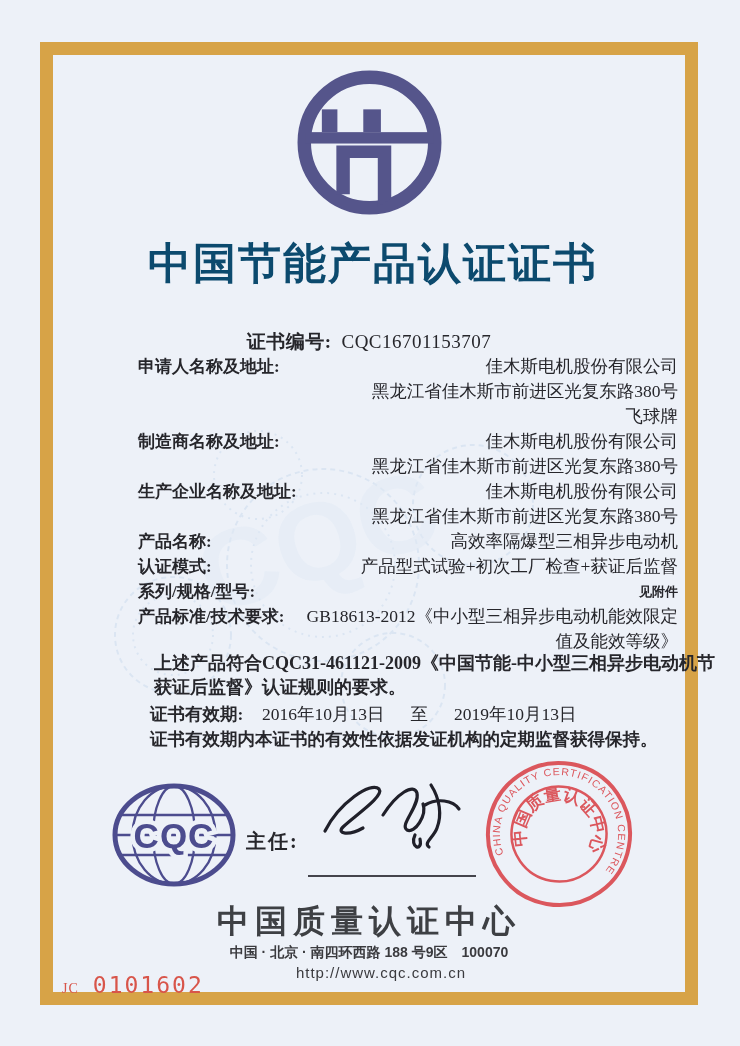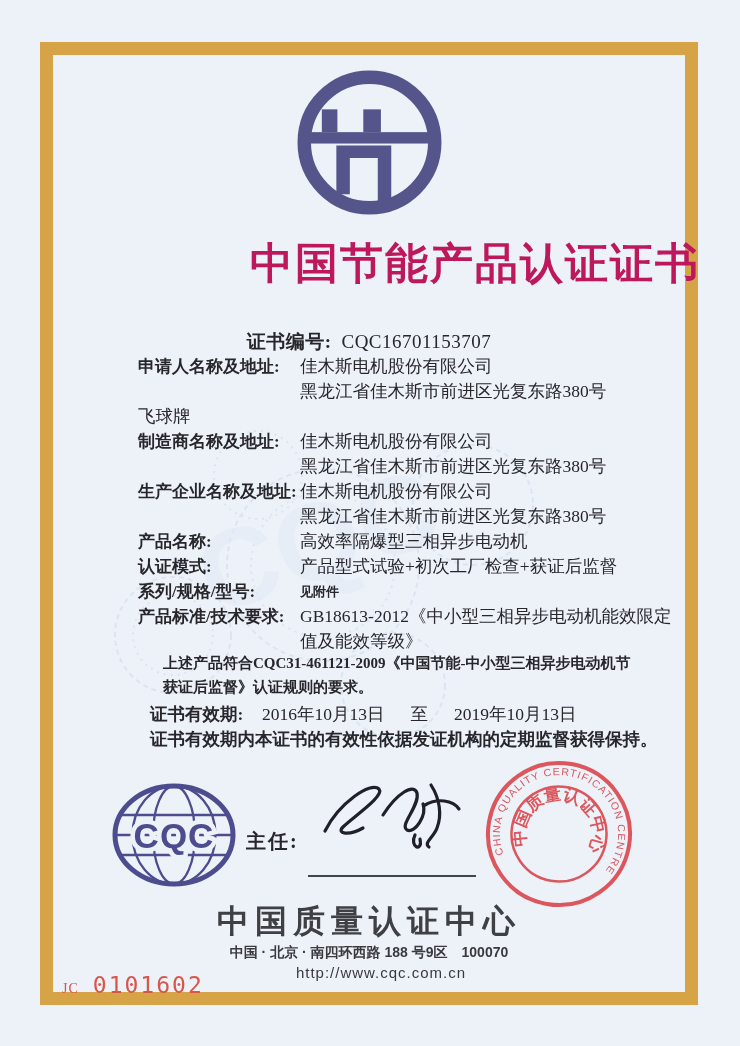--- a/index.html
+++ b/index.html
@@ -12,38 +12,38 @@
   .frame{
     position:absolute; left:40px; top:42px; width:658px; height:963px;
     border:13px solid #d7a347; box-sizing:border-box;
   }
   .inner{ position:absolute; left:0; top:0; width:632px; height:937px; }
 
   .watermark{ position:absolute; left:0; top:300px; width:632px; height:420px; opacity:.45; pointer-events:none;}
 
   .emblem{ position:absolute; left:244px; top:15px; }
   .title{
-    position:absolute; left:15px; top:180px; width:632px; margin:0;
-    text-align:right; font-family:"Liberation Sans", sans-serif;
-    font-size:43px; font-weight:bold; letter-spacing:2px; color:#be185d;
+    position:absolute; left:4px; top:180px; width:632px; margin:0;
+    text-align:center; font-family:"Liberation Sans", sans-serif;
+    font-size:43px; font-weight:bold; letter-spacing:2px; color:#0c4a6e;
   }
   .certno{
     position:absolute; left:0; top:274px; width:632px; text-align:center;
     font-size:19px; letter-spacing:.5px;
   }
   .certno .lab{ font-weight:bold; margin-right:10px;}
 
   .fields{ position:absolute; left:85px; top:299px; width:540px; }
   .frow{ display:flex; align-items:flex-start; line-height:25px; font-size:17.5px;}
   .frow .lab{ width:162px; flex:0 0 162px; font-weight:bold; font-size:17px; white-space:nowrap;}
-  .frow .val{ flex:1;}
+  .frow .val{ flex:1;text-align:right;}
   .frow .val div{ white-space:nowrap;}
   .frow.small .val div{ font-size:13px; font-weight:bold;}
 
-  .statement{ position:absolute; left:110px; top:596px; width:520px; font-size:15px; font-weight:bold; line-height:24px;}
+  .statement{ position:absolute; left:101px; top:596px; width:520px; font-size:18px; font-weight:bold; line-height:24px;}
   .statement div{white-space:nowrap;}
 
   .validity{ position:absolute; left:97px; top:647px; font-size:17.5px; line-height:25px; display:flex;align-items:flex-end;}
   .validity .lab{ font-weight:bold; width:112px; flex:0 0 112px;}
   .validity .word{ margin:0 26px;}
 
   .maintain{ position:absolute; left:97px; top:672px; font-size:17.5px; font-weight:bold; white-space:nowrap;}
 
   .globe{ position:absolute; left:57px; top:727px;}
   .director{ position:absolute; left:193px; top:773px; font-size:20px; font-weight:bold; letter-spacing:2px;}

